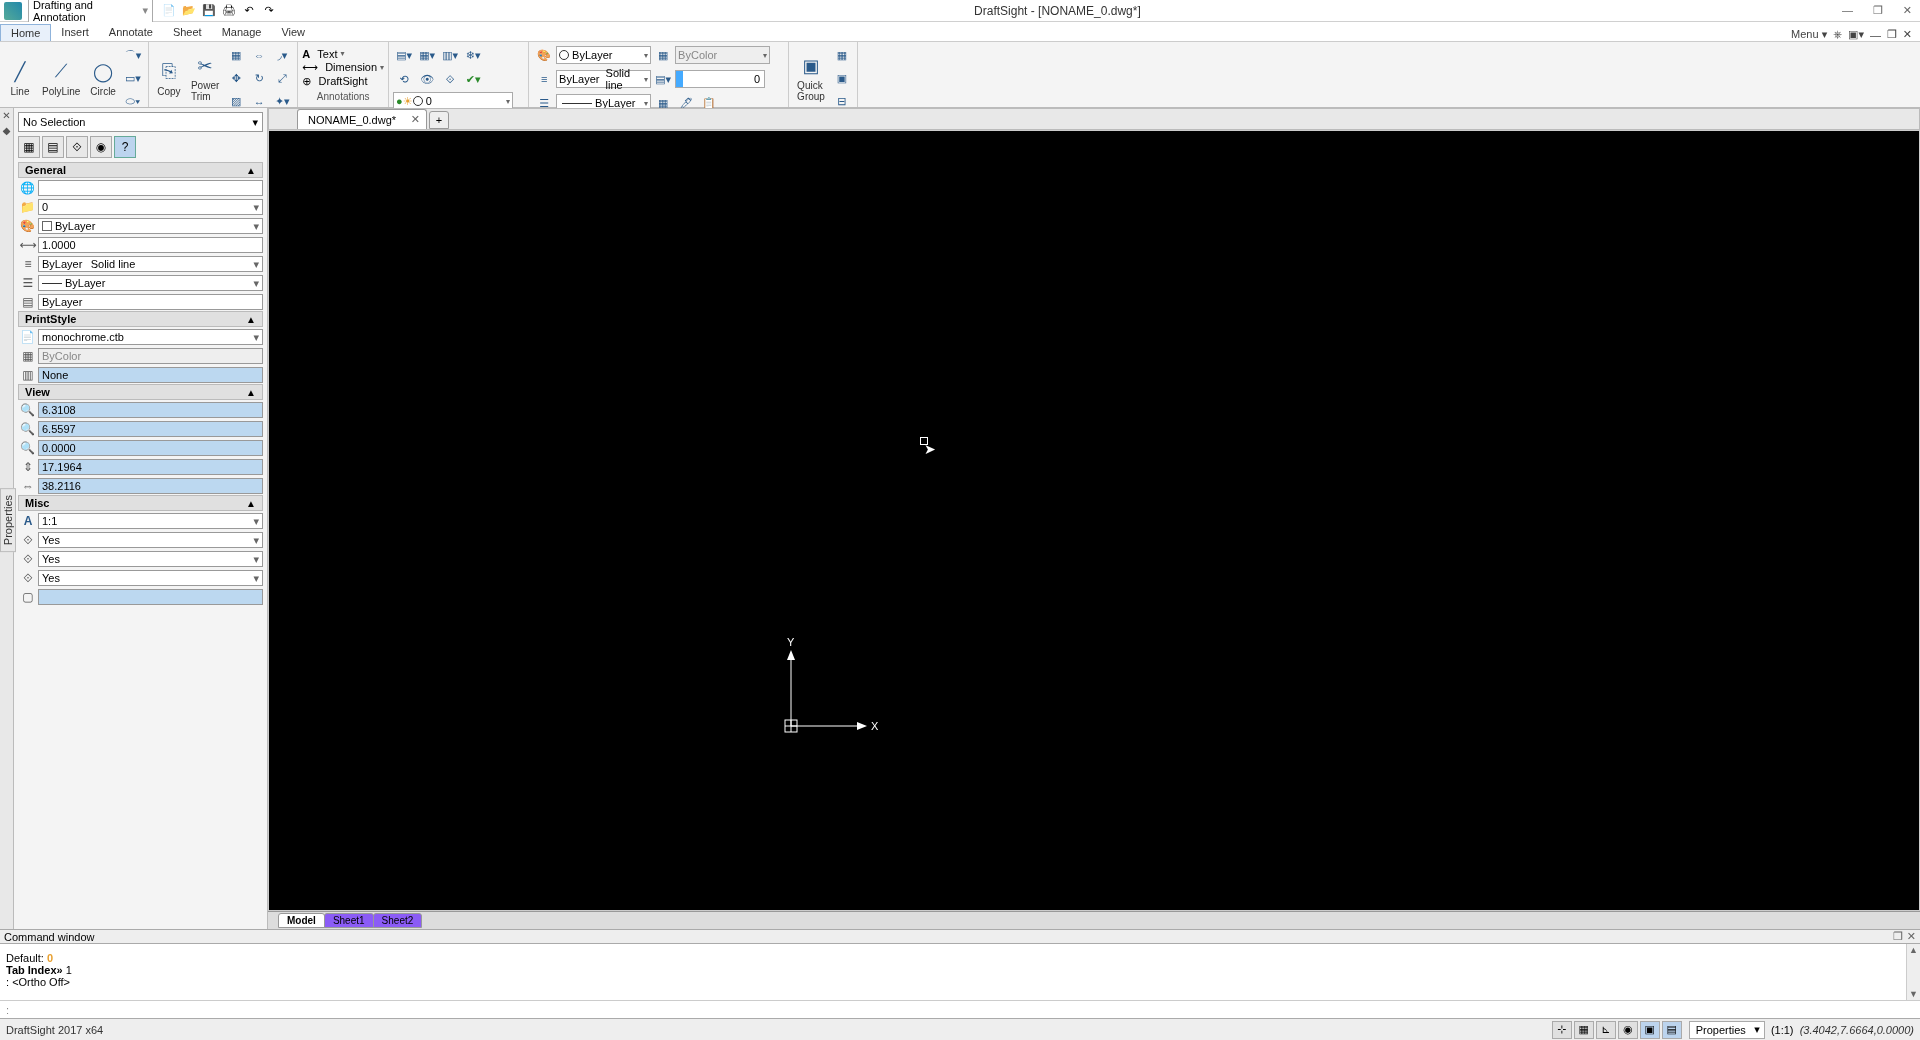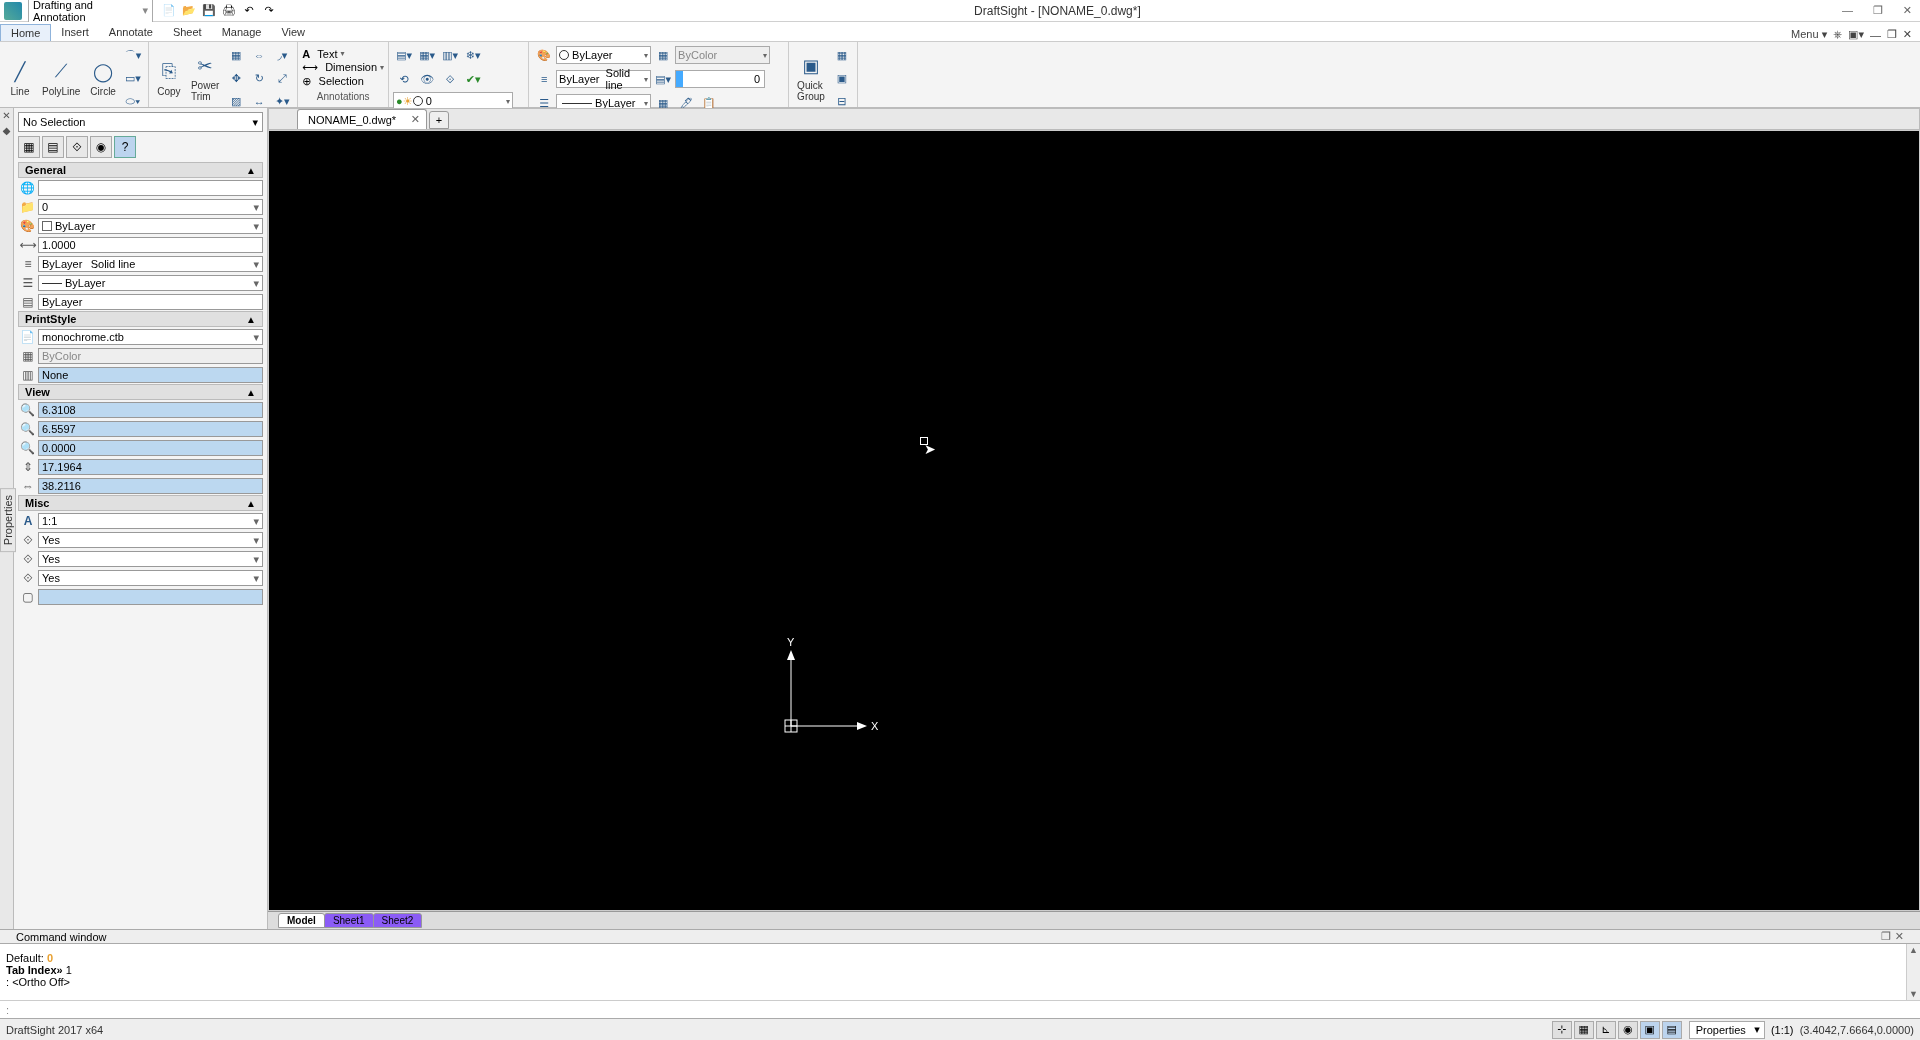--- a/index.html
+++ b/index.html
@@ -68,35 +68,35 @@
 .newtab { width: 20px; height: 18px; border: 1px solid #999; background: #eee; margin-left: 2px; display: flex; align-items: center; justify-content: center; cursor: pointer; border-radius: 3px 3px 0 0; }
 .canvas { flex: 1; background: #000; position: relative; margin: 1px; }
 .cursor { position: absolute; left: 655px; top: 310px; color: #fff; font-size: 14px; }
 .cursor-sq { position: absolute; width: 8px; height: 8px; border: 1px solid #fff; left: 651px; top: 306px; }
 .ucs { position: absolute; left: 512px; top: 505px; color: #fff; font-size: 12px; }
 .ucs svg { overflow: visible; }
 .sheet-tabs { height: 18px; background: #ddd; display: flex; align-items: center; padding-left: 10px; border-top: 1px solid #999; }
 .sheet-tab { padding: 1px 8px; border: 1px solid #999; background: #8b5cf6; font-size: 10px; cursor: pointer; border-radius: 3px 3px 0 0; margin-right: -1px; }
 .sheet-tab.active { background: #fff; font-weight: bold; }
 
-.cmdwin-hdr { height: 15px; background: #eee; border-top: 1px solid #aaa; border-bottom: 1px solid #aaa; padding: 0 16px; font-size: 10px; display: flex; justify-content: space-between; align-items: center; }
+.cmdwin-hdr { height: 15px; background: #eee; border-top: 1px solid #aaa; border-bottom: 1px solid #aaa; padding: 0 4px; font-size: 10px; display: flex; justify-content: space-between; align-items: center; }
 .cmdwin-hdr .btns { display: flex; gap: 4px; color: #666; }
 .cmdlog { height: 56px; background: #fff; padding: 2px 6px; font-size: 11px; position: relative; overflow: hidden; }
 .cmdlog .sb { position: absolute; right: 0; top: 0; bottom: 0; width: 14px; background: #eee; border-left: 1px solid #ccc; }
 .cmdlog .sb .ar { height: 12px; display: flex; align-items: center; justify-content: center; font-size: 9px; color: #666; cursor: pointer; }
 .cmdline { height: 18px; background: #fff; border-top: 1px solid #ccc; display: flex; align-items: center; padding: 0 6px; }
 .cmdline .prompt { color: #888; margin-right: 4px; }
 
 .status { height: 22px; background: #eee; border-top: 1px solid #aaa; display: flex; align-items: center; padding: 0 6px; font-size: 11px; }
 .status .left { flex: 1; color: #333; }
 .status .sbtn { width: 20px; height: 18px; border: 1px solid #aaa; background: #e0e0e0; margin: 0 1px; display: flex; align-items: center; justify-content: center; cursor: pointer; font-size: 11px; }
 .status .sbtn.active { background: #bcd4ee; }
 .status .ann-dd { height: 18px; border: 1px solid #aaa; background: #fff; padding: 0 18px 0 6px; display: flex; align-items: center; position: relative; margin: 0 6px; }
 .status .ann-dd .chv { position: absolute; right: 4px; }
-.status .coord { color: #333; }
+.status .coord { color: #333; font-style: italic; }
 </style>
 </head>
 <body>
 
 <div class="titlebar">
   <div class="logo"></div>
   <div class="workspace-dd">
     <span>Drafting and Annotation</span>
     <span class="chev">▾</span>
   </div>
@@ -201,21 +201,21 @@
   <div class="rgroup">
     <div class="tools">
       <div class="smgrid">
         <div class="smrow">
             <span class="ribtxt"><span style="font-weight:bold">A</span>&nbsp;<span>Text</span><span class="chev-sm">▾</span></span>
           </div>
         <div class="smrow">
             <span class="ribtxt"><span>⟷</span>&nbsp;<span>Dimension</span><span class="chev-sm">▾</span></span>
           </div>
         <div class="smrow">
-            <span class="ribtxt"><span>⊕</span>&nbsp;<span>Selection</span></span>
+            <span class="ribtxt"><span>⊕</span>&nbsp;<span>DraftSight</span></span>
           </div>
       </div>
     </div>
     <div class="glabel">Annotations</div>
   </div>
 
   <div class="rgroup" style="min-width:140px">
     <div class="tools">
       <div class="smgrid" style="gap:2px;width:130px">
         <div class="smrow">

